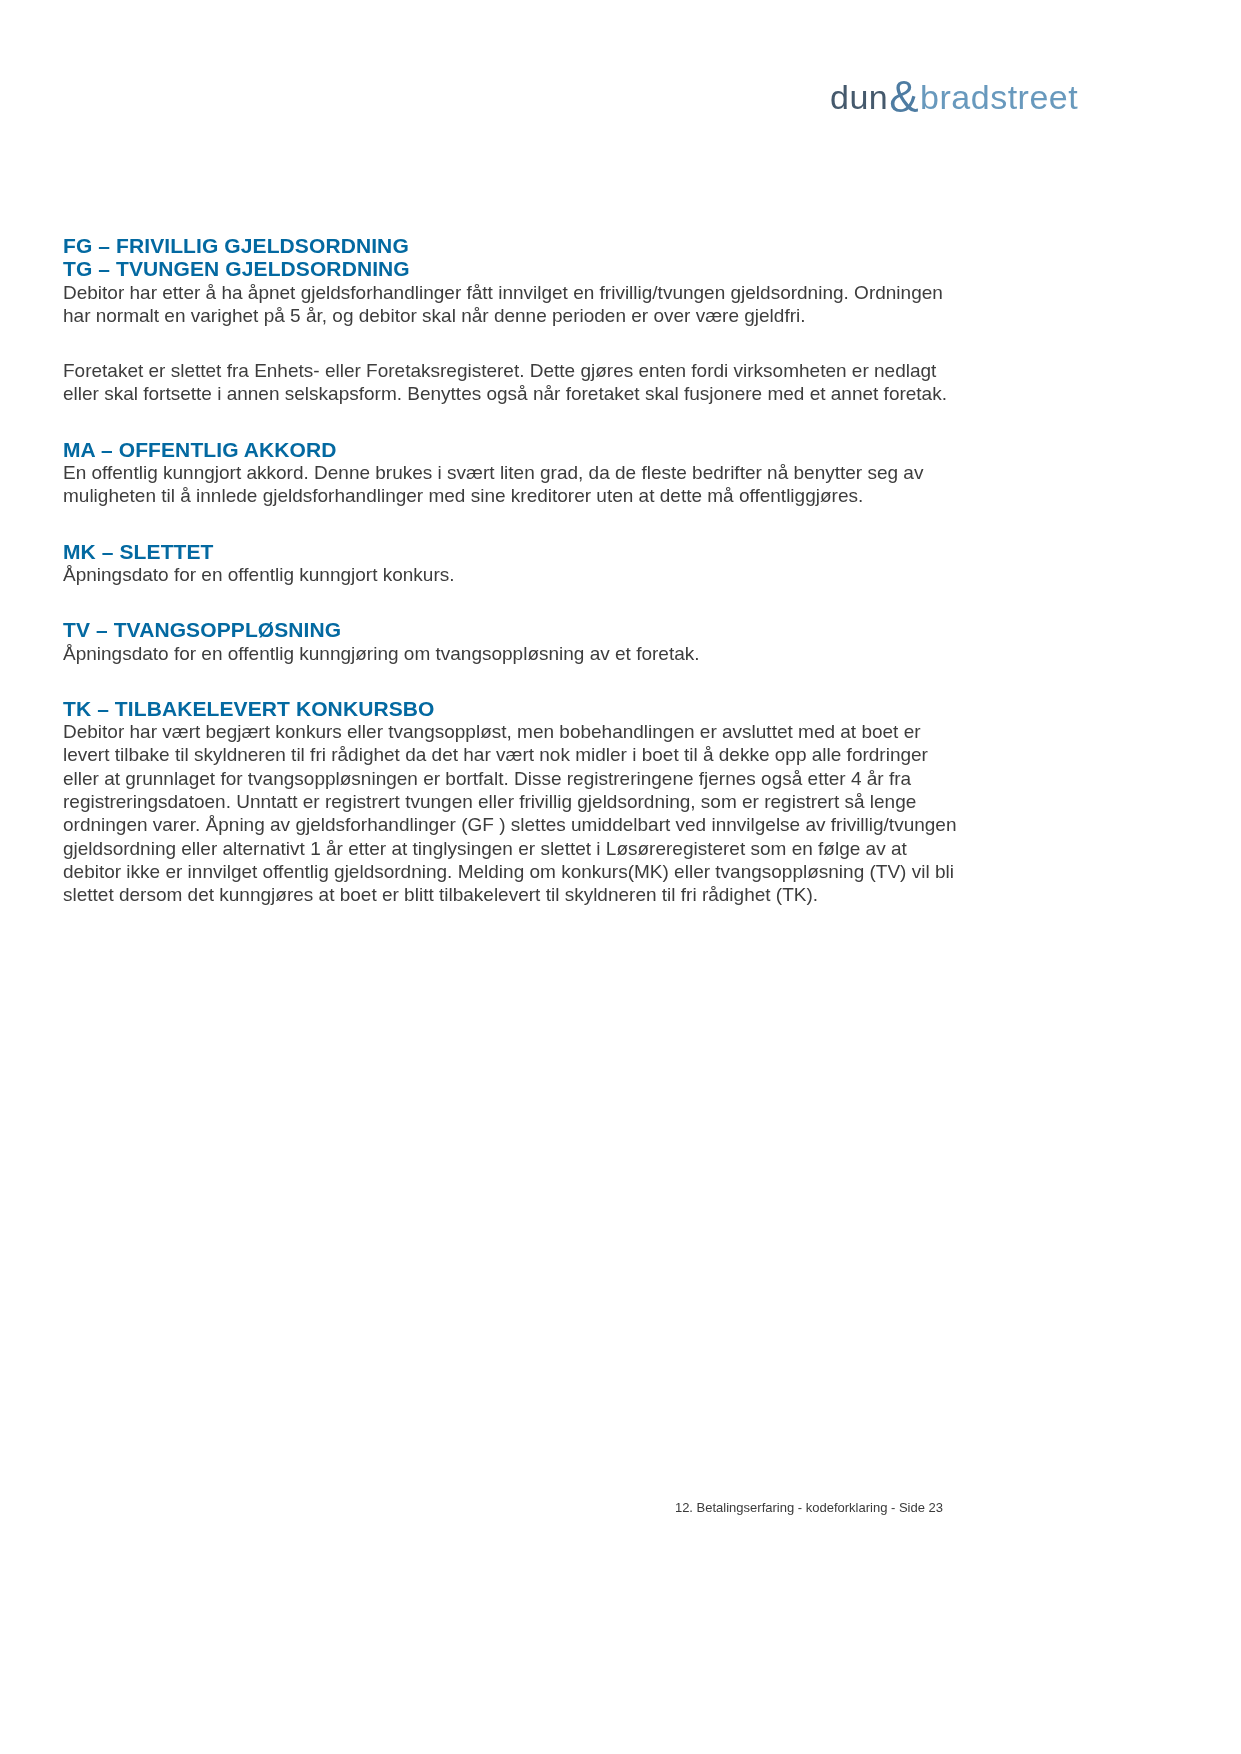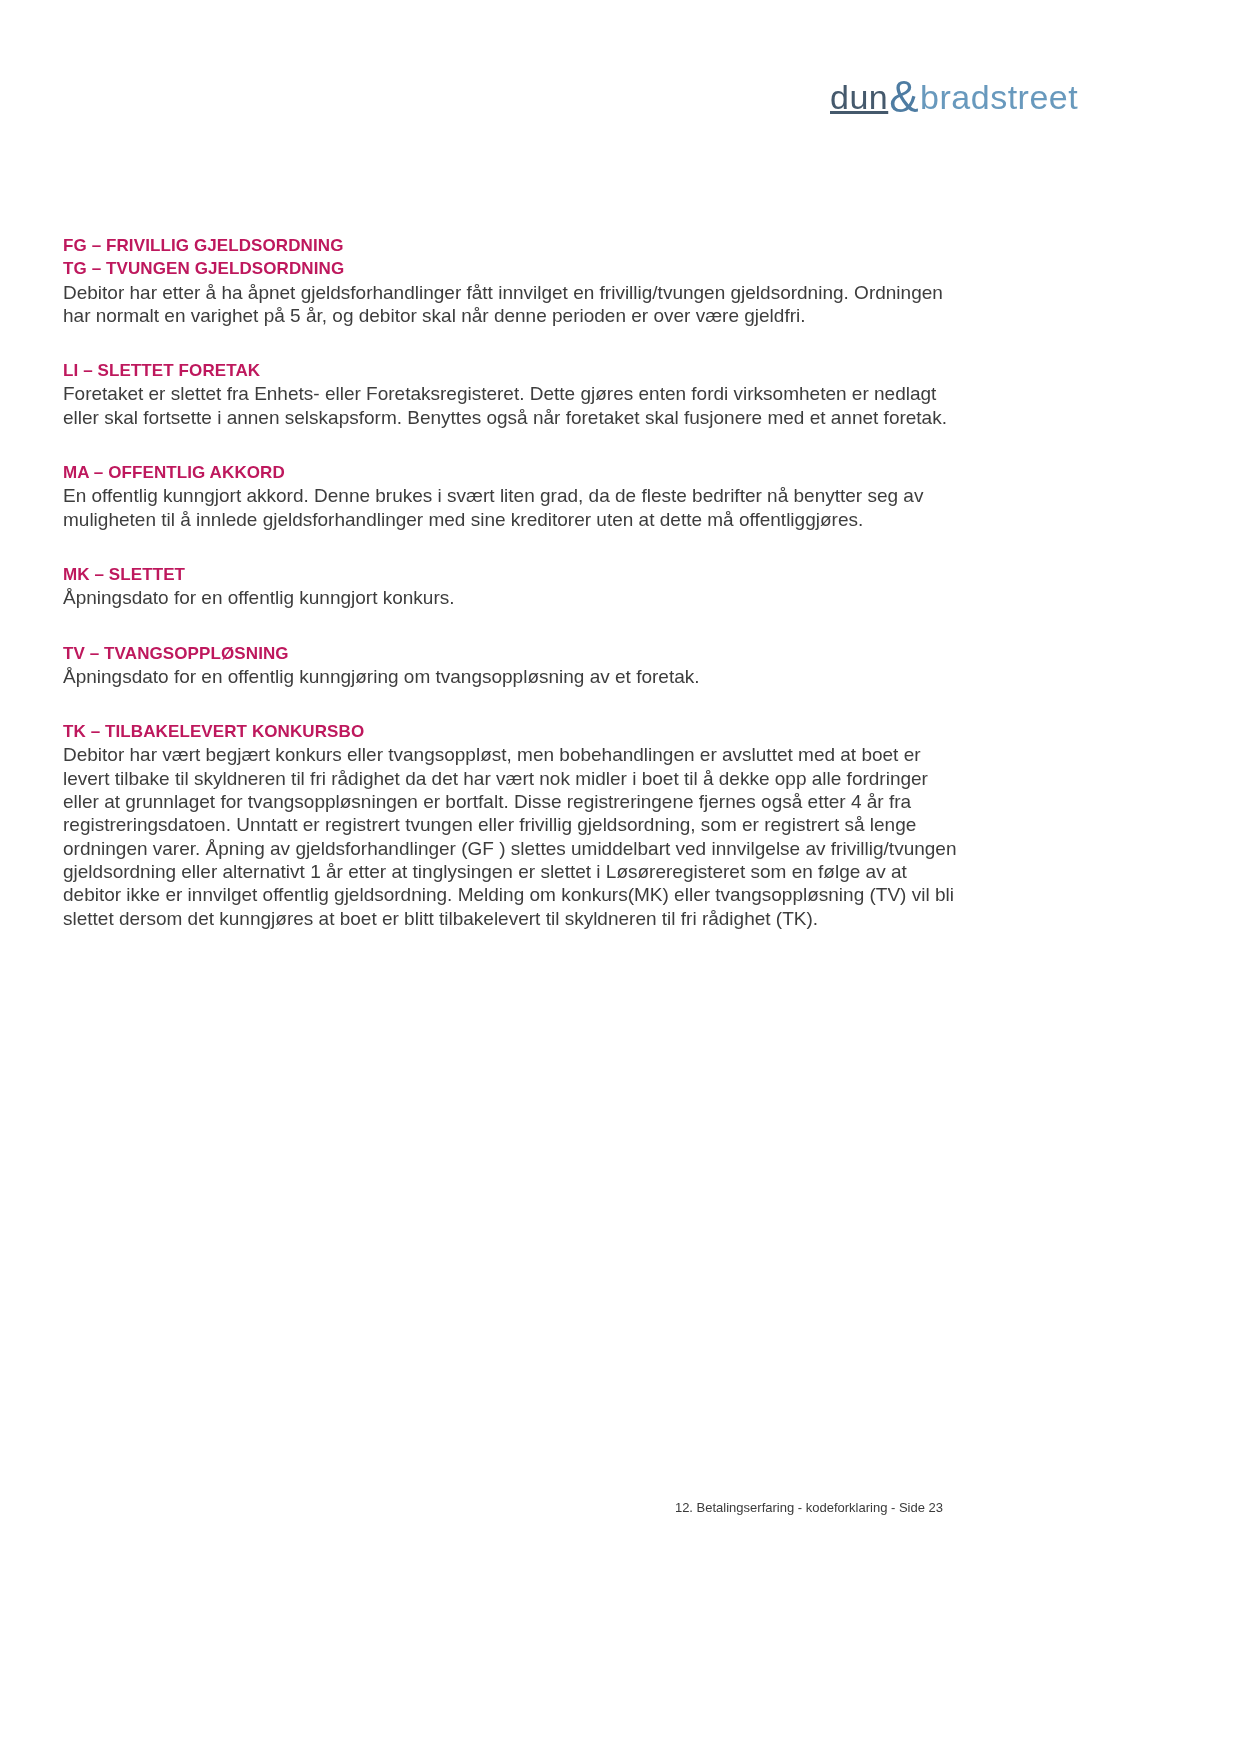--- a/index.html
+++ b/index.html
@@ -23,21 +23,21 @@
     left: 830px;
     display: flex;
     align-items: baseline;
     font-size: 34px;
     font-weight: 300;
     letter-spacing: 0.5px;
     line-height: 1;
     white-space: nowrap;
     user-select: none;
   }
-  .logo .word-dark  { color: #45596c; text-decoration: underline; }
+  .logo .word-dark  { color: #45596c; }
   .logo .word-light { color: #6899bd; }
   .logo .amp {
     color: #4e7ca2;
     font-size: 44px;
     font-weight: 300;
     margin: 0 1px;
     position: relative;
     top: 3px;
   }
 
@@ -46,24 +46,24 @@
     position: absolute;
     top: 234px;
     left: 63px;
     width: 897px;
   }
   .code-section {
     margin: 0 0 32px 0;
   }
   .code-section h2 {
     margin: 0;
-    font-size: 17px;
+    font-size: 21px;
     line-height: 23.3px;
     font-weight: bold;
-    color: #be185d;
+    color: #0369a1;
     letter-spacing: 0.1px;
   }
   .code-section p {
     margin: 0;
     font-size: 19px;
     line-height: 23.3px;
     font-weight: normal;
     color: #3d3d3d;
   }
 
@@ -92,21 +92,20 @@
 
   <div class="content">
 
     <section class="code-section">
       <h2>FG – FRIVILLIG GJELDSORDNING</h2>
       <h2>TG – TVUNGEN GJELDSORDNING</h2>
       <p>Debitor har etter å ha åpnet gjeldsforhandlinger fått innvilget en frivillig/tvungen gjeldsordning. Ordningen har normalt en varighet på 5 år, og debitor skal når denne perioden er over være gjeldfri.</p>
     </section>
 
     <section class="code-section">
-      <h2>LI – SLETTET FORETAK</h2>
       <p>Foretaket er slettet fra Enhets- eller Foretaksregisteret. Dette gjøres enten fordi virksomheten er nedlagt eller skal fortsette i annen selskapsform. Benyttes også når foretaket skal fusjonere med et annet foretak.</p>
     </section>
 
     <section class="code-section">
       <h2>MA – OFFENTLIG AKKORD</h2>
       <p>En offentlig kunngjort akkord. Denne brukes i svært liten grad, da de fleste bedrifter nå benytter seg av muligheten til å innlede gjeldsforhandlinger med sine kreditorer uten at dette må offentliggjøres.</p>
     </section>
 
     <section class="code-section">
       <h2>MK – SLETTET</h2>

